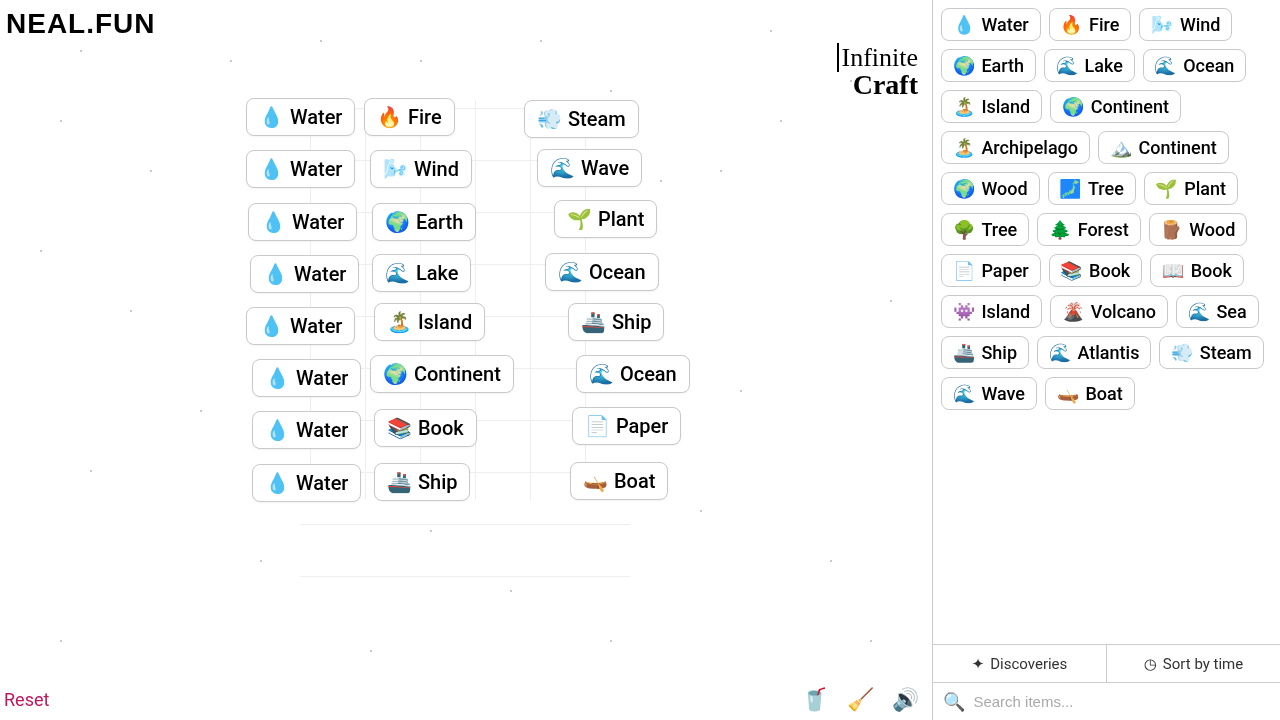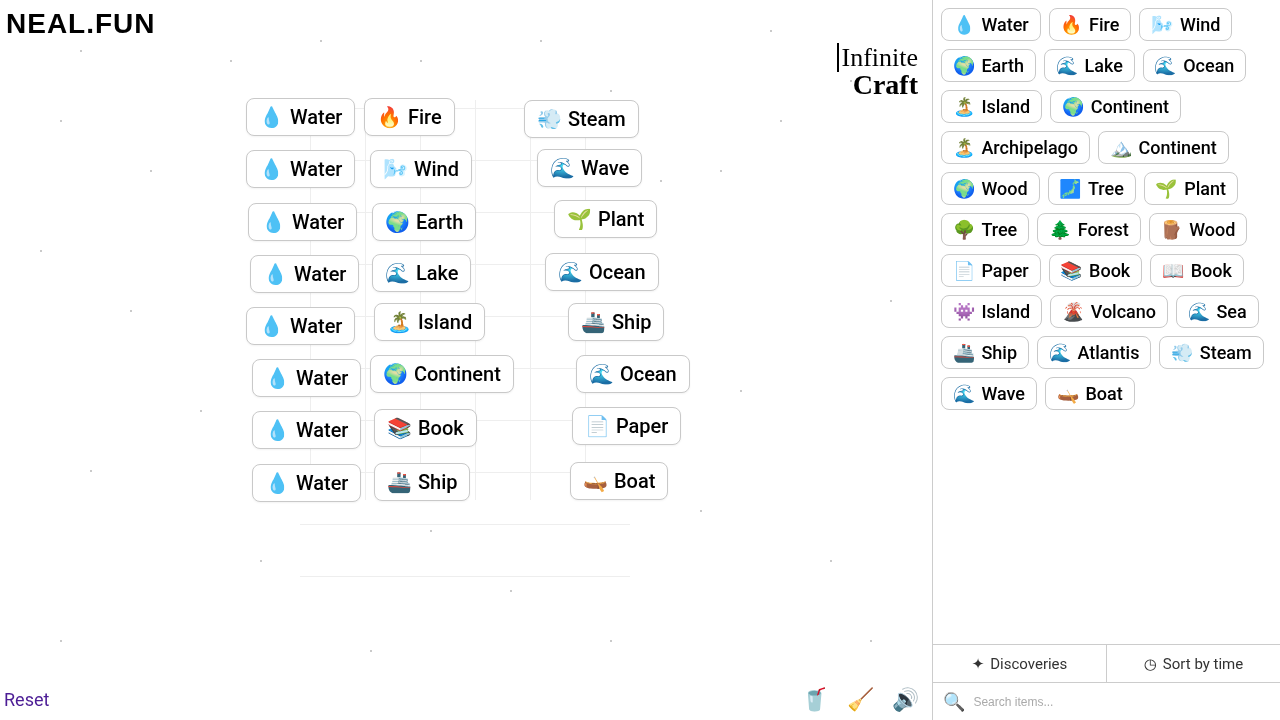--- a/index.html
+++ b/index.html
@@ -60,31 +60,31 @@
     flex: 1; display: flex; align-items: center; justify-content: center;
     gap: 6px; font-size: 15px; color: #333; border-right: 1px solid #ccc;
     cursor: pointer; background:#fff;
   }
   .sidebar-tab:last-child { border-right: none; }
   .search-row {
     display: flex; align-items: center; height: 38px; border-top: 1px solid #ccc;
     padding: 0 10px; gap: 8px;
   }
   .search-row input {
-    flex: 1; border: none; outline: none; font-size: 12px; color:#7f1d1d;
+    flex: 1; border: none; outline: none; font-size: 15px; color:#7f1d1d;
   }
   .search-row input::placeholder { color:#aaa; }
   .search-icon { color:#aaa; font-size:18px; }
 
   .bottom-bar {
     position: absolute; left: 0; bottom: 0; width: 930px; height: 38px;
     display: flex; align-items: center; justify-content: space-between;
     padding: 0 10px 4px 4px;
   }
-  .reset { font-size: 18px; color:#4c1d95; cursor:pointer; }
+  .reset { font-size: 18px; color:#be185d; cursor:pointer; }
   .bb-icons { display:flex; gap:18px; align-items:center; }
   .bb-icon { font-size:22px; color:#333; cursor:pointer; }
 
   
   .gridline { position:absolute; background:#eee; }
 </style>
 </head>
 <body>
 
 <div class="logo">NEAL.FUN</div>

